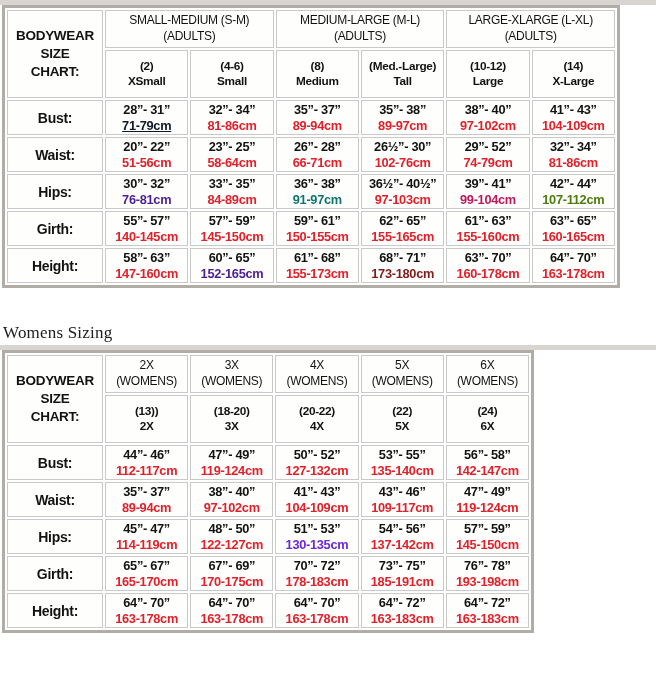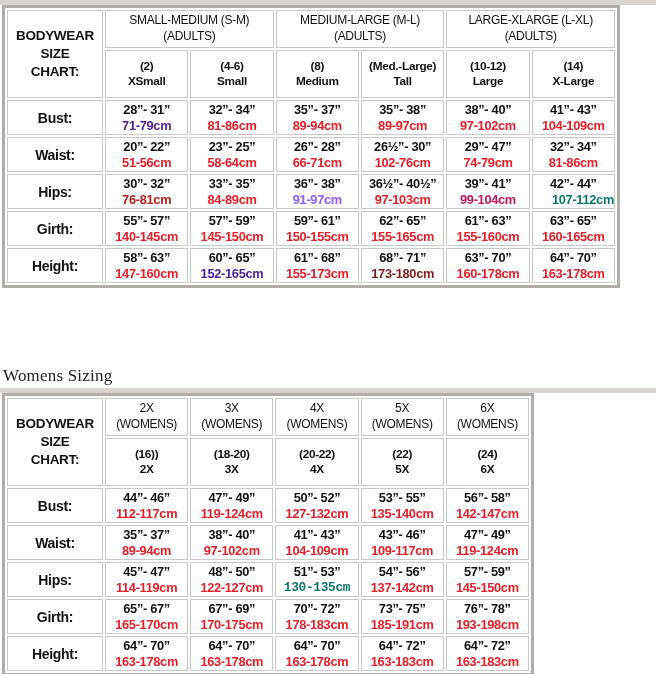--- a/index.html
+++ b/index.html
@@ -4,21 +4,21 @@
 <style>
   html,body{margin:0;padding:0;}
   body{
     width:656px;height:674px;background:#ffffff;overflow:hidden;
     font-family:"Liberation Sans","DejaVu Sans",sans-serif;
   }
   .section-title{
     font-family:"Liberation Serif","DejaVu Serif",serif;
     font-size:17px;color:#1c1c1c;margin:1px 0 2px 3px;letter-spacing:.2px;
   }
-  .section-title.second{margin-top:78px;}
+  .section-title.second{margin-top:35px;}
   .rule-bar{width:656px;height:5px;background:#d8d5d0;}
   table.size-chart{
     border-collapse:separate;border-spacing:2px;
     border:3px solid #b1aca5;background:#ffffff;
     table-layout:fixed;margin-left:2px;
   }
   table.adult{width:618px;}
   table.womens{width:532px;}
   .size-chart th,.size-chart td{
     border:1px solid #c9c9c9;background:#fefefd;
@@ -88,21 +88,21 @@
               <div>(14)</div>
               <div>X-Large</div>
             </th>
           </tr>
       </thead>
       <tbody>
           <tr>
             <td class="rowlabel">Bust:</td>
             <td class="val">
               <div class="in">28”- 31”</div>
-              <div class="cm" style="color: #4c1d95;">71-79cm</div>
+              <div class="cm" style="color: #0f172a; text-decoration: underline;">71-79cm</div>
             </td>
             <td class="val">
               <div class="in">32”- 34”</div>
               <div class="cm" style="color: rgb(226, 32, 42);">81-86cm</div>
             </td>
             <td class="val">
               <div class="in">35”- 37”</div>
               <div class="cm" style="color: rgb(226, 32, 42);">89-94cm</div>
             </td>
             <td class="val">
@@ -130,53 +130,53 @@
             </td>
             <td class="val">
               <div class="in">26”- 28”</div>
               <div class="cm" style="color: rgb(226, 32, 42);">66-71cm</div>
             </td>
             <td class="val">
               <div class="in">26½”- 30”</div>
               <div class="cm" style="color: rgb(226, 32, 42);">102-76cm</div>
             </td>
             <td class="val">
-              <div class="in">29”- 47”</div>
+              <div class="in">29”- 52”</div>
               <div class="cm" style="color: rgb(226, 32, 42);">74-79cm</div>
             </td>
             <td class="val">
               <div class="in">32”- 34”</div>
               <div class="cm" style="color: rgb(226, 32, 42);">81-86cm</div>
             </td>
           </tr>
           <tr>
             <td class="rowlabel">Hips:</td>
             <td class="val">
               <div class="in">30”- 32”</div>
-              <div class="cm" style="color: #b91c1c;">76-81cm</div>
+              <div class="cm" style="color: #4c1d95;">76-81cm</div>
             </td>
             <td class="val">
               <div class="in">33”- 35”</div>
               <div class="cm" style="color: rgb(226, 32, 42);">84-89cm</div>
             </td>
             <td class="val">
               <div class="in">36”- 38”</div>
-              <div class="cm" style="color: #8b5cf6;">91-97cm</div>
+              <div class="cm" style="color: #0f766e;">91-97cm</div>
             </td>
             <td class="val">
               <div class="in">36½”- 40½”</div>
               <div class="cm" style="color: rgb(226, 32, 42);">97-103cm</div>
             </td>
             <td class="val">
               <div class="in">39”- 41”</div>
               <div class="cm" style="color: #be185d;">99-104cm</div>
             </td>
             <td class="val">
               <div class="in">42”- 44”</div>
-              <div class="cm" style="color: #0f766e; text-align: right;">107-112cm</div>
+              <div class="cm" style="color: #4d7c0f;">107-112cm</div>
             </td>
           </tr>
           <tr>
             <td class="rowlabel">Girth:</td>
             <td class="val">
               <div class="in">55”- 57”</div>
               <div class="cm" style="color: rgb(226, 32, 42);">140-145cm</div>
             </td>
             <td class="val">
               <div class="in">57”- 59”</div>
@@ -255,21 +255,21 @@
               <div>5X</div>
               <div>(WOMENS)</div>
             </th>
             <th class="group-th" colspan="1">
               <div>6X</div>
               <div>(WOMENS)</div>
             </th>
           </tr>
         <tr>
             <th class="size-th">
-              <div>(16))</div>
+              <div>(13))</div>
               <div>2X</div>
             </th>
             <th class="size-th">
               <div>(18-20)</div>
               <div>3X</div>
             </th>
             <th class="size-th">
               <div>(20-22)</div>
               <div>4X</div>
             </th>
@@ -335,21 +335,21 @@
             <td class="val">
               <div class="in">45”- 47”</div>
               <div class="cm" style="color: rgb(226, 32, 42);">114-119cm</div>
             </td>
             <td class="val">
               <div class="in">48”- 50”</div>
               <div class="cm" style="color: rgb(226, 32, 42);">122-127cm</div>
             </td>
             <td class="val">
               <div class="in">51”- 53”</div>
-              <div class="cm" style="color: #0f766e; font-family: Liberation Mono, monospace;">130-135cm</div>
+              <div class="cm" style="color: #6d28d9;">130-135cm</div>
             </td>
             <td class="val">
               <div class="in">54”- 56”</div>
               <div class="cm" style="color: rgb(226, 32, 42);">137-142cm</div>
             </td>
             <td class="val">
               <div class="in">57”- 59”</div>
               <div class="cm" style="color: rgb(226, 32, 42);">145-150cm</div>
             </td>
           </tr>

